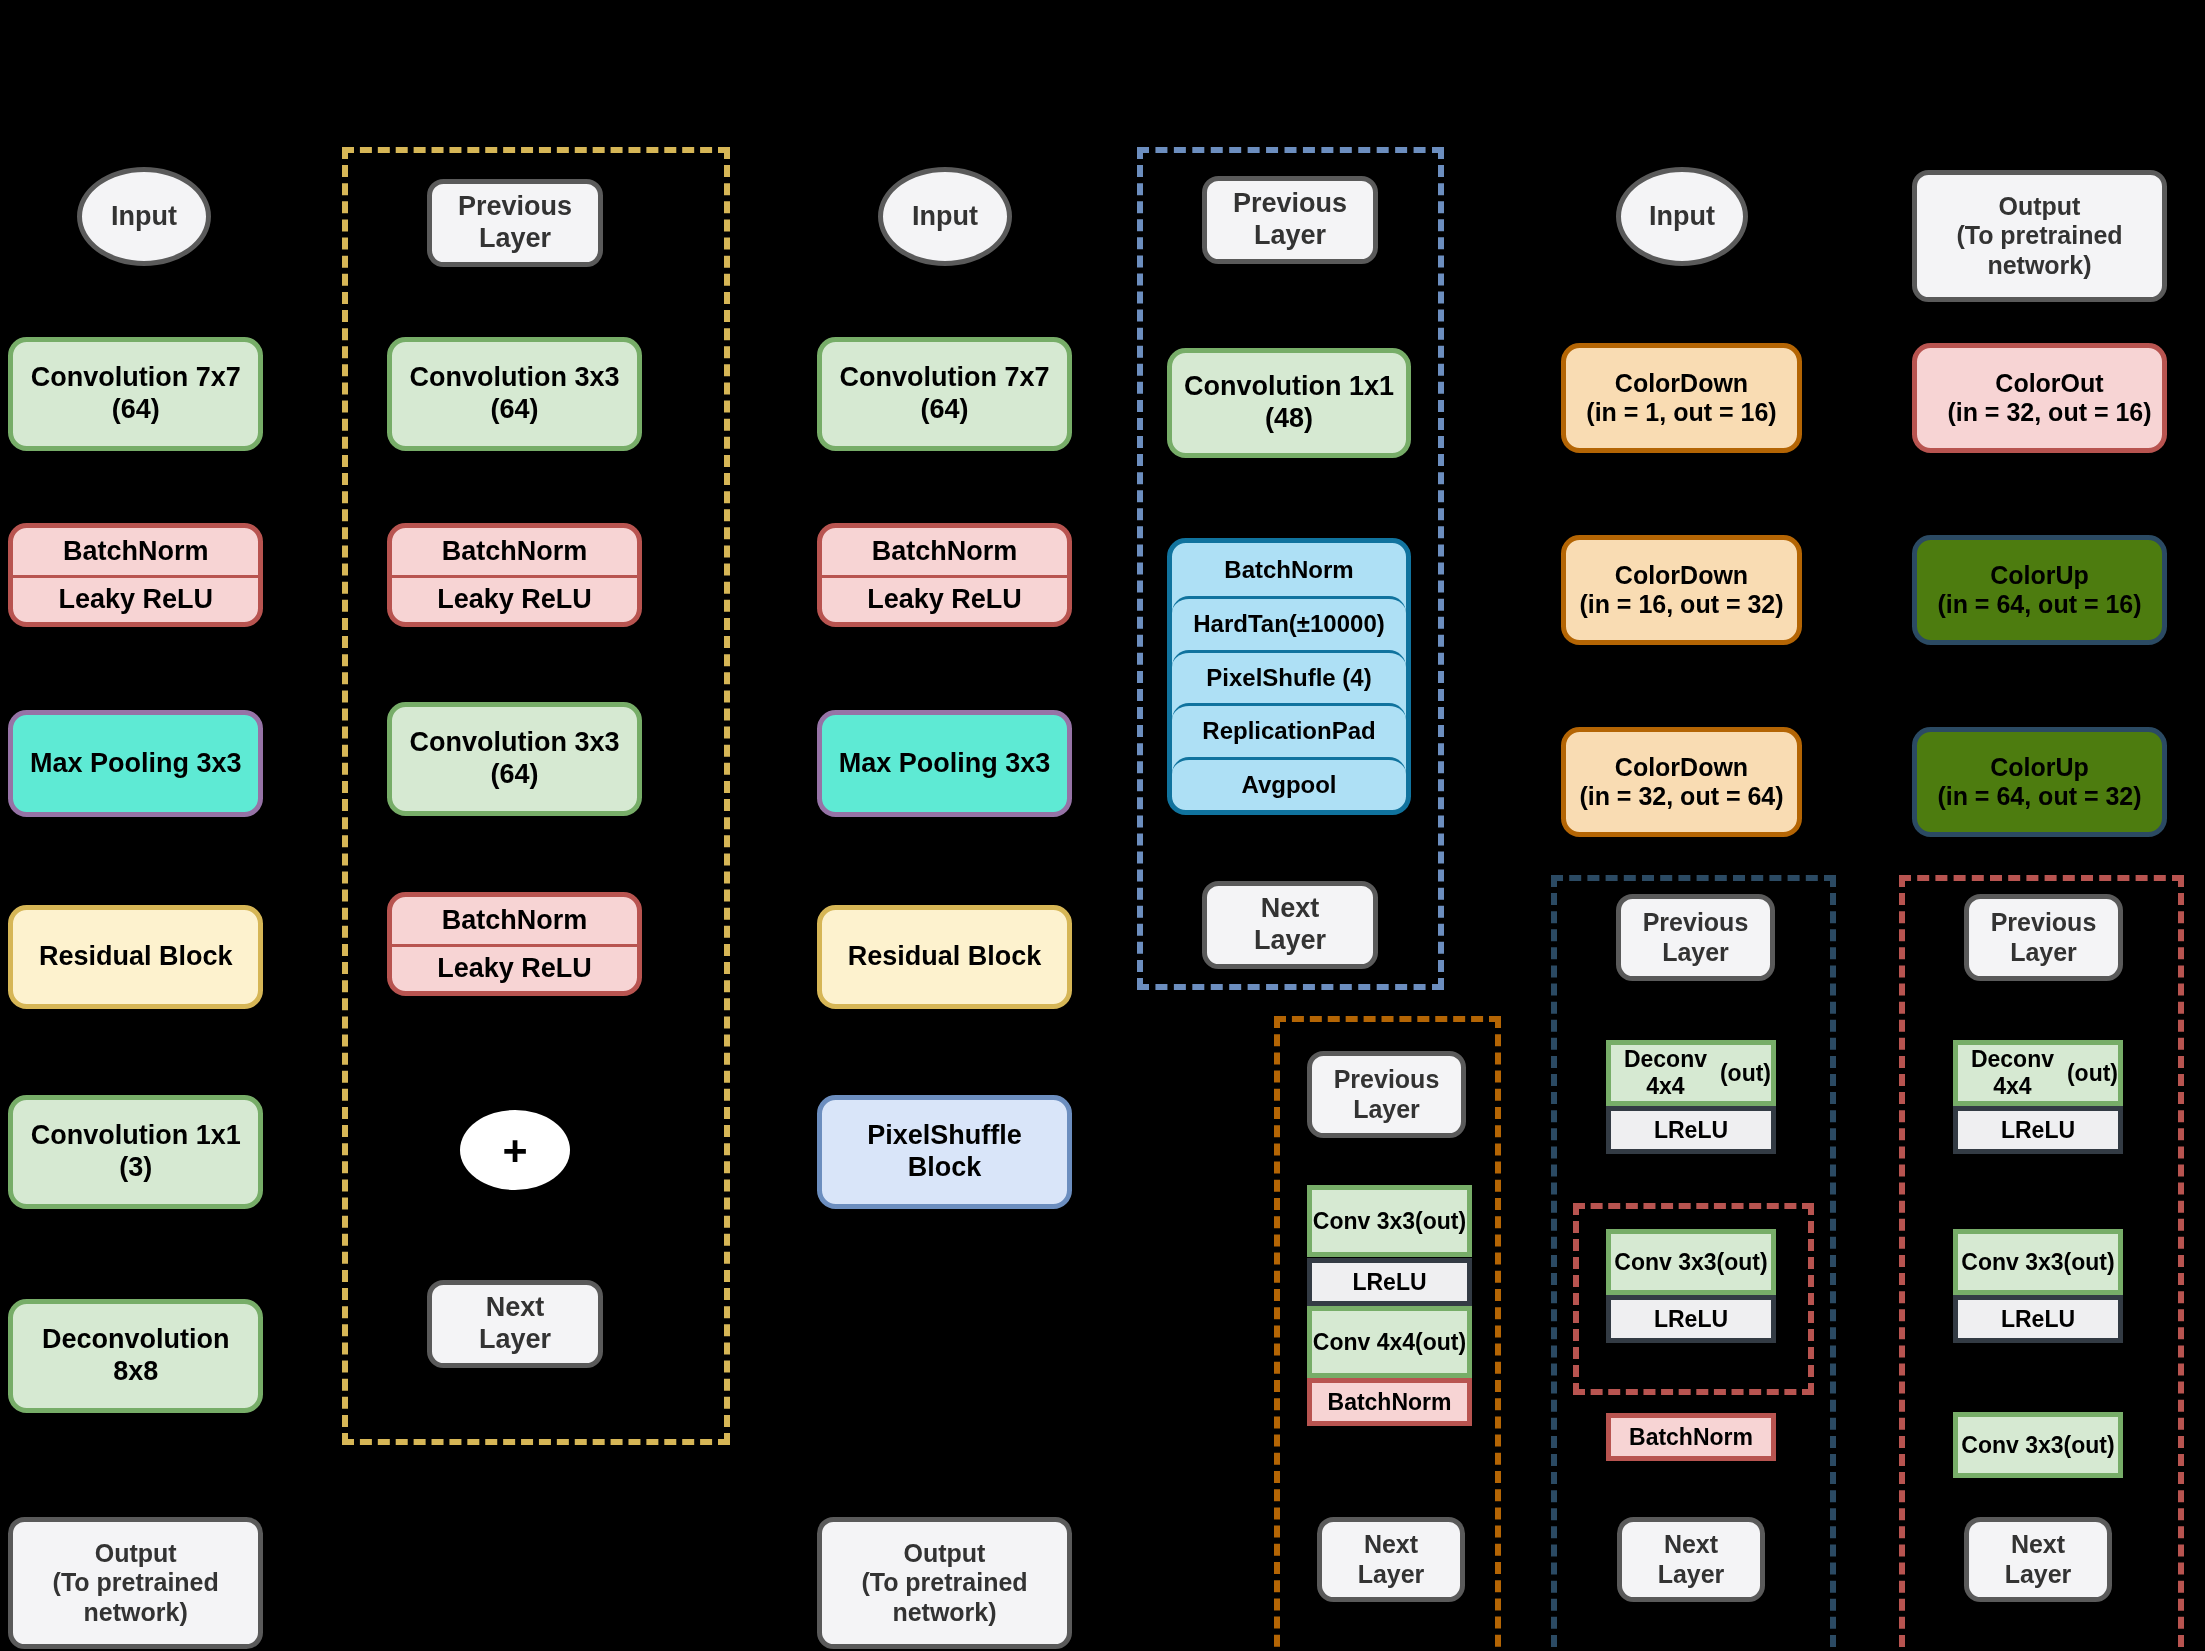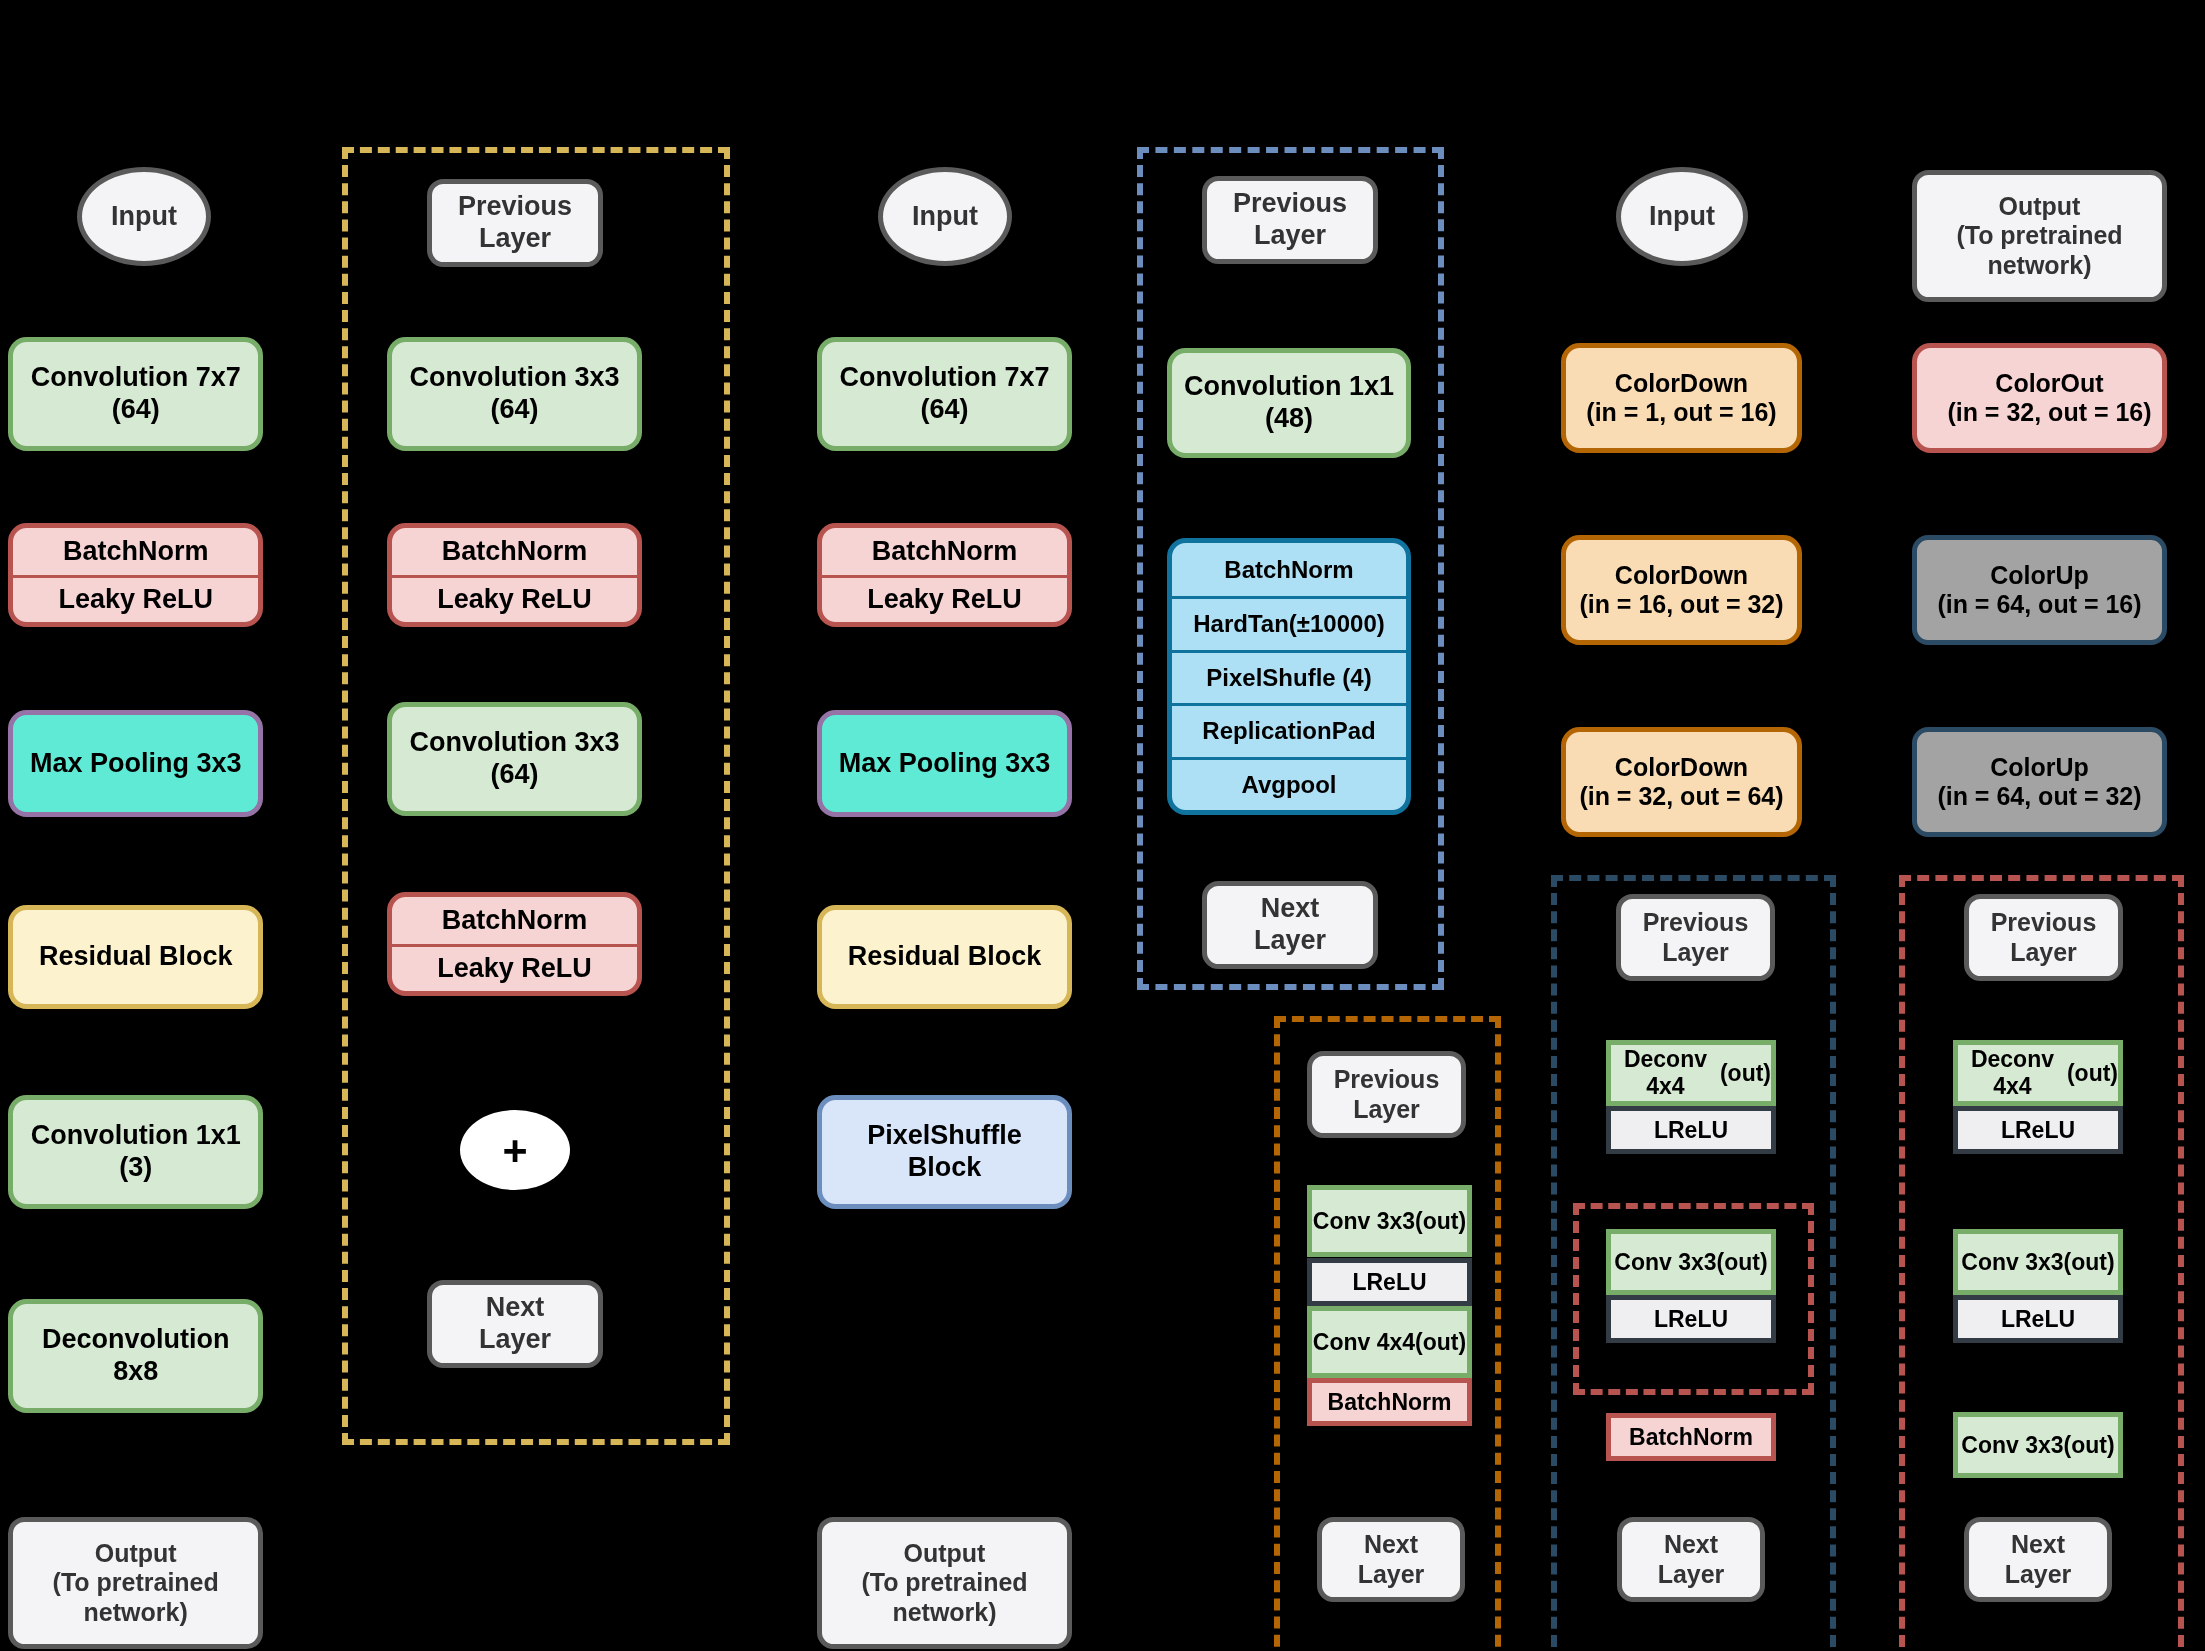--- a/index.html
+++ b/index.html
@@ -36,31 +36,31 @@
     color:#000;font-size:43px;font-weight:bold;
   }
 
   
   .green {background:#D6E9D2;border-color:#77AD68;}
   .red   {background:#F7D4D4;border-color:#B85450;}
   .purple{background:#5eead4;border-color:#9673A6;}
   .yellow{background:#FDF2CE;border-color:#D6B656;}
   .blue  {background:#D9E5F9;border-color:#6C8EBF;}
   .orange{background:#F9DCB3;border-color:#B46504;}
-  .steel {background:#a3a3a3;border-color:#2B4A63;border-radius:16px;}
+  .steel {background:#4d7c0f;border-color:#2B4A63;}
   .cyan  {background:#AEE0F5;border-color:#10739E;}
 
   
   .split{padding:0;overflow:hidden;}
   .split .row{
     width:100%;display:flex;align-items:center;justify-content:center;
     box-sizing:border-box;
   }
   .split .row + .row{border-top:3.8px solid #B85450;}
-  .split.cyanlist .row + .row{border-top:3.8px solid #10739E;}
+  .split.cyanlist .row + .row{border-top:3.8px solid #10739E;border-radius:17px;}
 
   
   .cyanlist{border-radius:18.7px;border-width:5px;font-size:24px;}
 
   
   .sub{
     position:absolute;box-sizing:border-box;border-style:solid;border-width:5.5px;
     display:flex;flex-direction:row;align-items:center;justify-content:center;
     text-align:center;font-weight:bold;font-size:23px;line-height:1.16;color:#000;
   }

